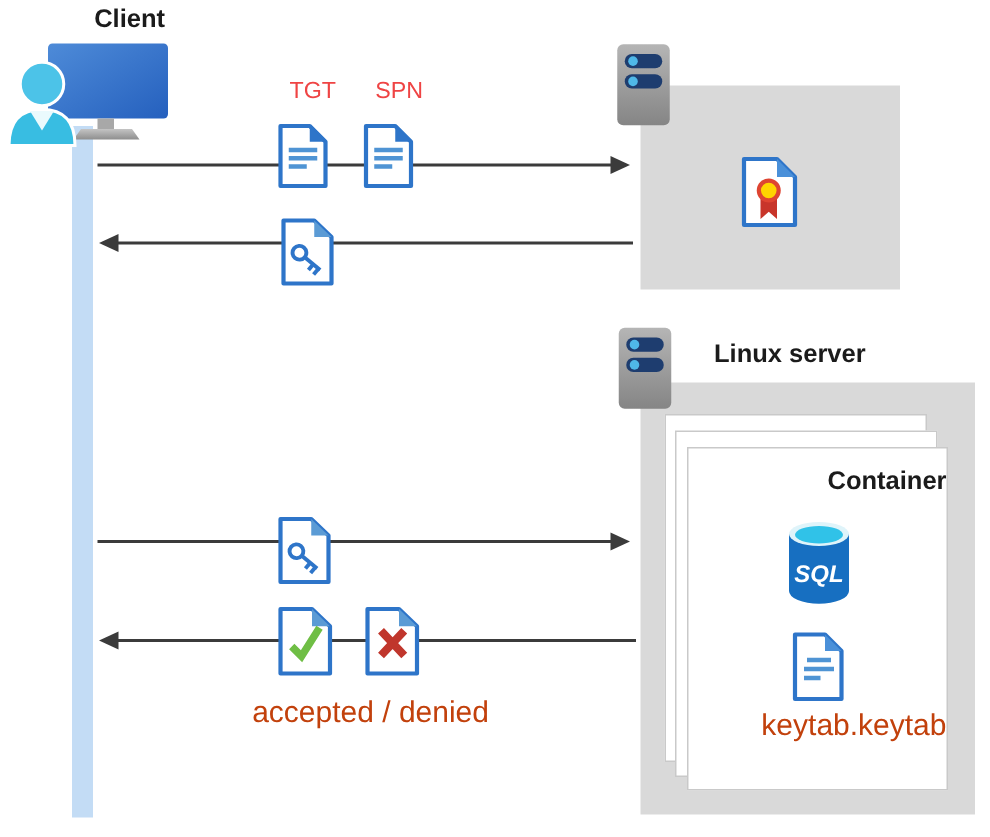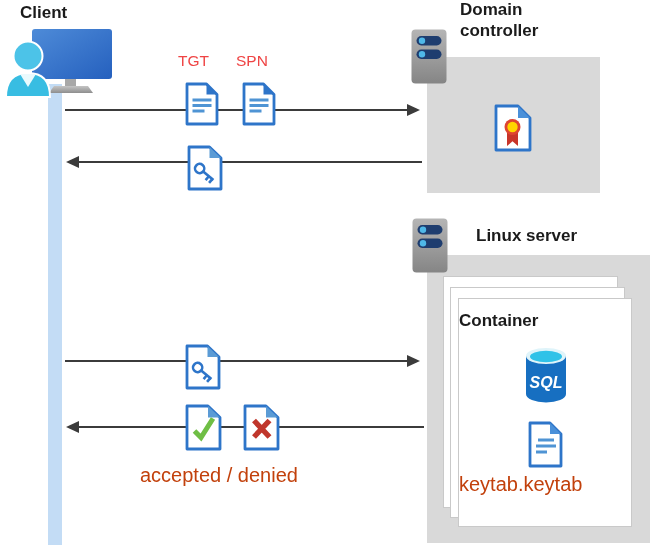--- a/index.html
+++ b/index.html
@@ -11,21 +11,21 @@
   .heading{font-weight:700;font-size:17px;color:#1b1b1b;line-height:1.22;}
   .small-label{font-size:15.5px;color:#ef4444;}
   .caption{font-size:20px;color:#c2410c;}
   .gray-box{background:#d9d9d9;}
   .arrow-line{height:2px;background:#3b3b3b;z-index:2;}
   .arrowhead-right{width:0;height:0;border-top:6px solid transparent;border-bottom:6px solid transparent;border-left:13px solid #3b3b3b;z-index:2;}
   .arrowhead-left{width:0;height:0;border-top:6px solid transparent;border-bottom:6px solid transparent;border-right:13px solid #3b3b3b;z-index:2;}
   .lifeline{background:#c3dcf5;z-index:1;}
   .icon{z-index:3;}
   .card{background:#fff;border:1px solid #c9c9c9;box-sizing:border-box;}
-  .center-text{text-align:left;}
+  .center-text{text-align:right;}
   svg{display:block;}
 </style>
 </head>
 <body>
 
 <div id="canvas">
 
   <div class="abs heading center-text" style="left:20px;top:3px;width:90px;">Client</div>
 
   <div class="abs lifeline" style="left:48px;top:84px;width:14px;height:461px;"></div>
@@ -103,21 +103,20 @@
         </linearGradient>
       </defs>
       <rect x="0.5" y="0.5" width="35" height="54" rx="4" fill="url(#gsrv1)"></rect>
       <rect x="5.5" y="7" width="25" height="9.5" rx="4.75" fill="#1e3d6f"></rect>
       <circle cx="11" cy="11.75" r="3.2" fill="#4fb8e8"></circle>
       <rect x="5.5" y="20.5" width="25" height="9.5" rx="4.75" fill="#1e3d6f"></rect>
       <circle cx="11" cy="25.25" r="3.2" fill="#4fb8e8"></circle>
     </svg>
   </div>
 
-  <div class="abs heading" style="left:460px;top:0px;width:116px;">Domain controller</div>
 
   <div class="abs icon" style="left:494px;top:104px;">
     <svg width="38" height="48" viewBox="0 0 38 48">
       <path d="M2 2 H24 L36 14 V46 H2 Z" fill="#fff" stroke="#2e75c9" stroke-width="2.8" stroke-linejoin="round"></path>
       <path d="M24 2 V14 H36 Z" fill="#4a90d9"></path>
       <path d="M13 26 V42 L18.5 37.2 L24 42 V26 Z" fill="#c8352a"></path>
       <circle cx="18.5" cy="23" r="8" fill="#de4431"></circle>
       <circle cx="18.5" cy="23" r="5.2" fill="#ffd400"></circle>
     </svg>
   </div>

